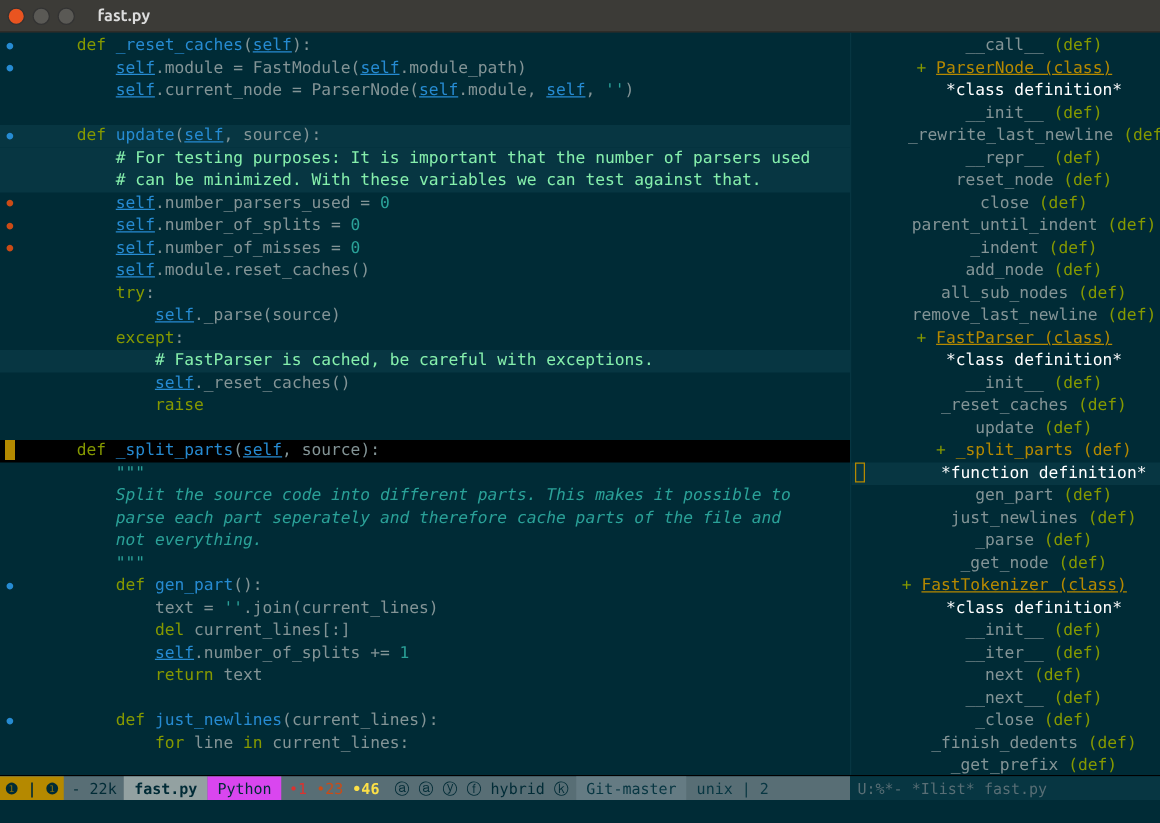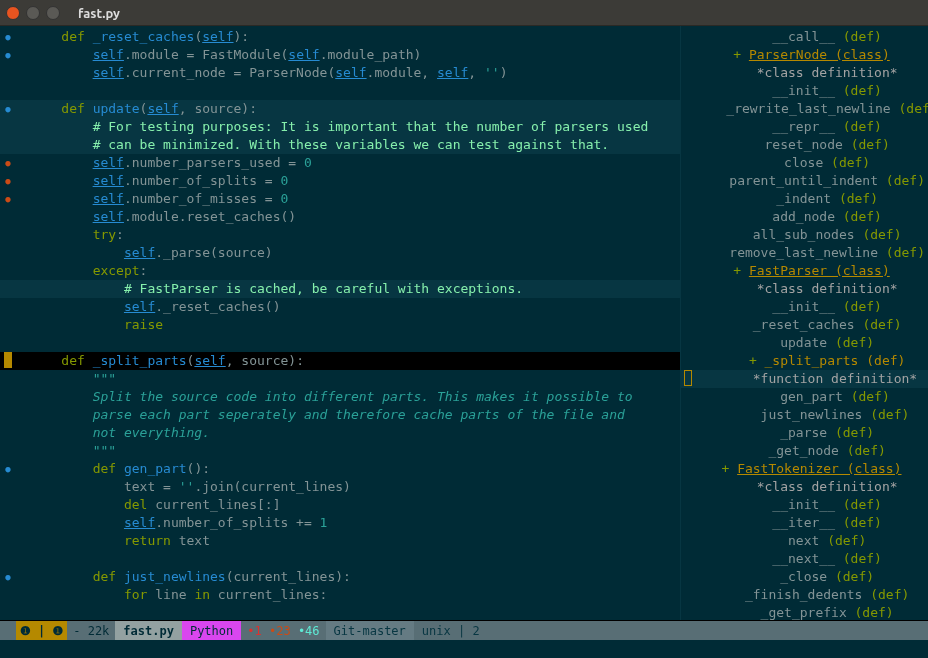--- a/index.html
+++ b/index.html
@@ -91,51 +91,50 @@
     line-height: 18px;
     display: flex;
     text-align: center;
   }
   .ofringe { width: 14px; flex-shrink: 0; text-align: center; }
   .otext { flex: 1; }
   .ohl { background: #073642; }
   .cls { color: #b58900; text-decoration: underline; }
   .def { color: #b58900; }
   .defp { color: #859900; }
-  .cdef { color: #a3a3a3; }
+  .cdef { color: #ffffff; }
   .plus { color: #859900; }
   .modeline {
     height: 20px;
     display: flex;
     font-size: 12px;
     line-height: 20px;
     border-top: 1px solid #000;
   }
   .ml-left {
     flex: 1;
     background: #586e75;
     color: #002b36;
     display: flex;
     align-items: center;
     overflow: hidden;
-    padding-left: 16px;
   }
   .ml-right {
     width: 248px;
     background: #073642;
     color: #586e75;
     padding: 0 6px;
   }
   .ml-seg { padding: 0 6px; }
   .ml-badge { background: #b58900; color: #002b36; padding: 0 4px; font-weight: bold; }
   .ml-file { background: #93a1a1; color: #002b36; padding: 0 8px; font-weight: bold; }
   .ml-mode { background: #d946ef; color: #002b36; padding: 0 8px; }
   .ml-red { color: #dc322f; }
   .ml-orange { color: #cb4b16; }
-  .ml-cyan { color: #5eead4; }
+  .ml-cyan { color: #fde047; font-weight: bold; }
   .ml-branch { background: #657b83; color: #073642; padding: 0 8px; }
   .ml-enc { padding: 0 8px; color: #073642; }
   .minibuffer {
     height: 18px;
     background: #002b36;
     color: #586e75;
     padding-left: 6px;
     line-height: 18px;
   }
   .ocursor {
@@ -165,18 +164,20 @@
   <div class="ml-left">
     <span class="ml-badge">❶ | ❶</span>
     <span class="ml-seg">- 22k</span>
     <span class="ml-file">fast.py</span>
     <span class="ml-mode">Python</span>
     <span class="ml-seg">
       <span class="ml-red">•1</span>
       <span class="ml-orange">•23</span>
       <span class="ml-cyan">•46</span>
     </span>
+    <span class="ml-seg">ⓐ ⓐ ⓨ ⓕ hybrid ⓚ</span>
     <span class="ml-branch">Git-master</span>
     <span class="ml-enc">unix | 2</span>
   </div>
+  <div class="ml-right">U:%*-  *Ilist* fast.py</div>
 </div>
 
 <div class="minibuffer"></div>
 
 </body></html>

